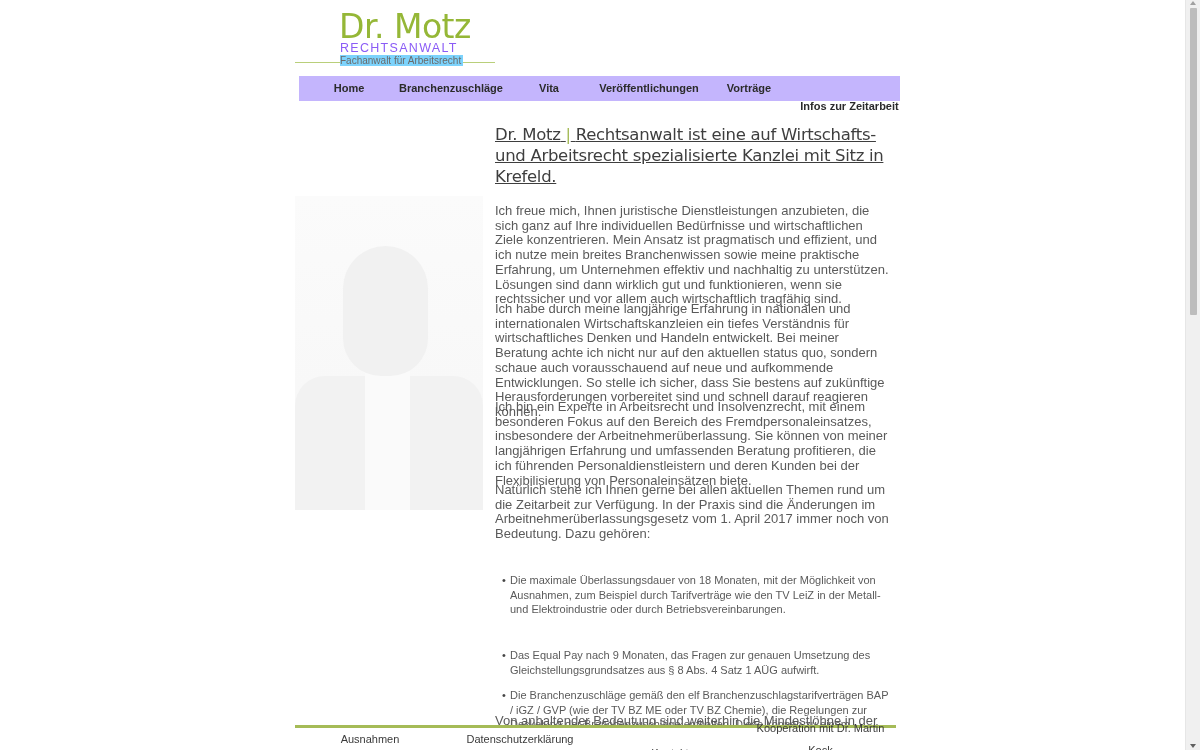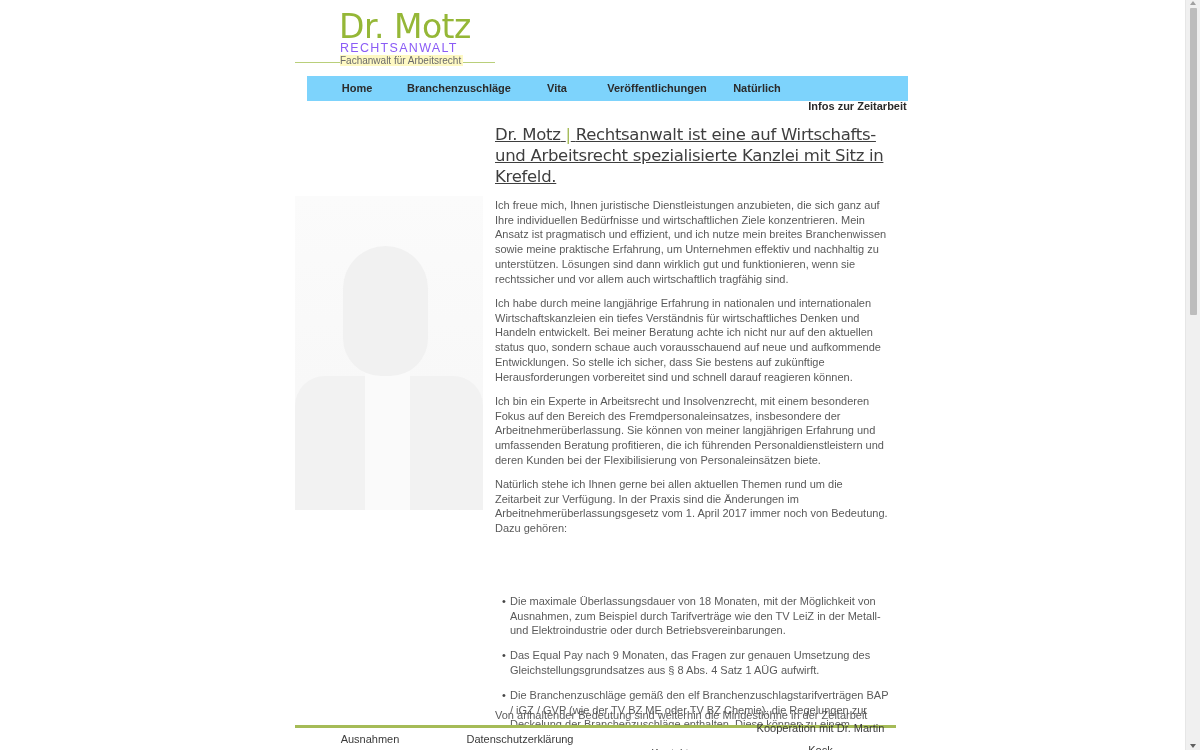--- a/index.html
+++ b/index.html
@@ -5,46 +5,46 @@
     * { box-sizing: border-box; margin: 0; padding: 0; }
     html, body { width: 1200px; height: 750px; overflow: hidden; background: #ffffff; }
     body { font-family: "Liberation Sans", sans-serif; color: #555555; position: relative; }
 
     .page { position: absolute; left: 295px; top: 0; width: 601px; height: 750px; }
 
     
     .logo { position: absolute; left: 0; top: 10px; width: 200px; height: 56px; }
     .logo-name { position: absolute; left: 44px; top: 0; font-size: 33px; color: #95b737; letter-spacing: -0.5px; line-height: 34px; font-family: "DejaVu Sans", sans-serif; font-weight: normal; }
     .logo-sub { position: absolute; left: 45px; top: 31px; font-size: 12.5px; color: #8b5cf6; letter-spacing: 1.3px; line-height: 14px; }
-    .logo-tag { position: absolute; left: 45px; top: 45px; font-size: 10px; color: #6a6a6a; line-height: 11px; background: #fef9c3; padding-right: 2px; }
+    .logo-tag { position: absolute; left: 45px; top: 45px; font-size: 10px; color: #6a6a6a; line-height: 11px; background: #7dd3fc; padding-right: 2px; }
     .logo-line { position: absolute; left: 0; top: 52px; width: 200px; height: 1px; background: #b9cf7a; }
 
     
-    .nav { position: absolute; left: 12px; top: 76px; width: 601px; height: 25px; background: #7dd3fc; display: flex; align-items: center; }
+    .nav { position: absolute; left: 4px; top: 76px; width: 601px; height: 25px; background: #c4b5fd; display: flex; align-items: center; }
     .nav-item { font-size: 11px; font-weight: bold; color: #2b2b2b; text-align: center; line-height: 25px; cursor: pointer; }
 
     
     .portrait { position: absolute; left: 0; top: 196px; width: 188px; height: 314px; background: linear-gradient(180deg, #fbfbfb 0%, #f6f6f6 100%); overflow: hidden; }
     .portrait .head { position: absolute; left: 48px; top: 50px; width: 85px; height: 130px; border-radius: 45px 45px 40px 40px; background: #f1f1f1; }
     .portrait .body { position: absolute; left: 0; top: 180px; width: 188px; height: 140px; background: #f2f2f2; border-radius: 30px 30px 0 0; }
     .portrait .shirt { position: absolute; left: 70px; top: 175px; width: 45px; height: 140px; background: #fafafa; }
 
     
     .content { position: absolute; left: 200px; top: 124px; width: 395px; }
     .headline { font-size: 16.5px; font-weight: bold; color: #3e3e3e; line-height: 21px; font-family: "DejaVu Sans", sans-serif; font-weight: normal; letter-spacing: -0.3px; text-decoration: underline; }
     .headline .sep { color: #a5bb57; }
-    .para { font-size: 11px; line-height: 14.7px; color: #5a5a5a; margin-top: 0; }
+    .para { font-size: 13px; line-height: 14.7px; color: #5a5a5a; margin-top: 6px; }
     .p1 { position: absolute; top: 74px; }
     .p2 { position: absolute; top: 172px; }
     .p3 { position: absolute; top: 270px; }
     .p4 { position: absolute; top: 353px; }
     .bullets { position: absolute; left: 0; width: 395px; list-style: none; }
     .bullet { position: absolute; left: 0; width: 395px; padding-left: 15px; font-size: 11px; line-height: 14.7px; color: #5a5a5a; }
     .bullet::before { content: "•"; position: absolute; left: 7px; top: 0; color: #444; font-size: 11px; }
-    .b1 { top: 407px; }
+    .b1 { top: 386px; }
     .b2 { top: 461px; }
     .b3 { top: 501px; }
     .p5 { position: absolute; top: 584px; }
 
     
     .footer { position: absolute; left: 295px; top: 725px; width: 601px; height: 25px; background: #ffffff; border-top: 3px solid #a5bb57; display: flex; align-items: center; }
     .footer-item { font-size: 11px; color: #3a3a3a; text-align: center; line-height: 22px; cursor: pointer; }
 
     
     .scrollbar { position: absolute; right: 0; top: 0; width: 15px; height: 750px; background: #f0f0f0; border-left: 1px solid #e6e6e6; }
@@ -62,21 +62,21 @@
     <div class="logo-name">Dr. Motz</div>
     <div class="logo-sub">RECHTSANWALT</div>
     <div class="logo-tag">Fachanwalt für Arbeitsrecht</div>
   </div>
 
   <nav class="nav">
     <a class="nav-item" style="width:100px;">Home</a>
     <a class="nav-item" style="width:100px;">Branchenzuschläge</a>
     <a class="nav-item" style="width:100px;">Vita</a>
     <a class="nav-item" style="width:100px;">Veröffentlichungen</a>
-    <a class="nav-item" style="width:100px;">Natürlich</a>
+    <a class="nav-item" style="width:100px;">Vorträge</a>
     <a class="nav-item" style="width:101px;margin-top:36px;">Infos zur Zeitarbeit</a>
   </nav>
 
   <div class="portrait">
     <div class="body"></div>
     <div class="shirt"></div>
     <div class="head"></div>
   </div>
 
   <div class="content">

